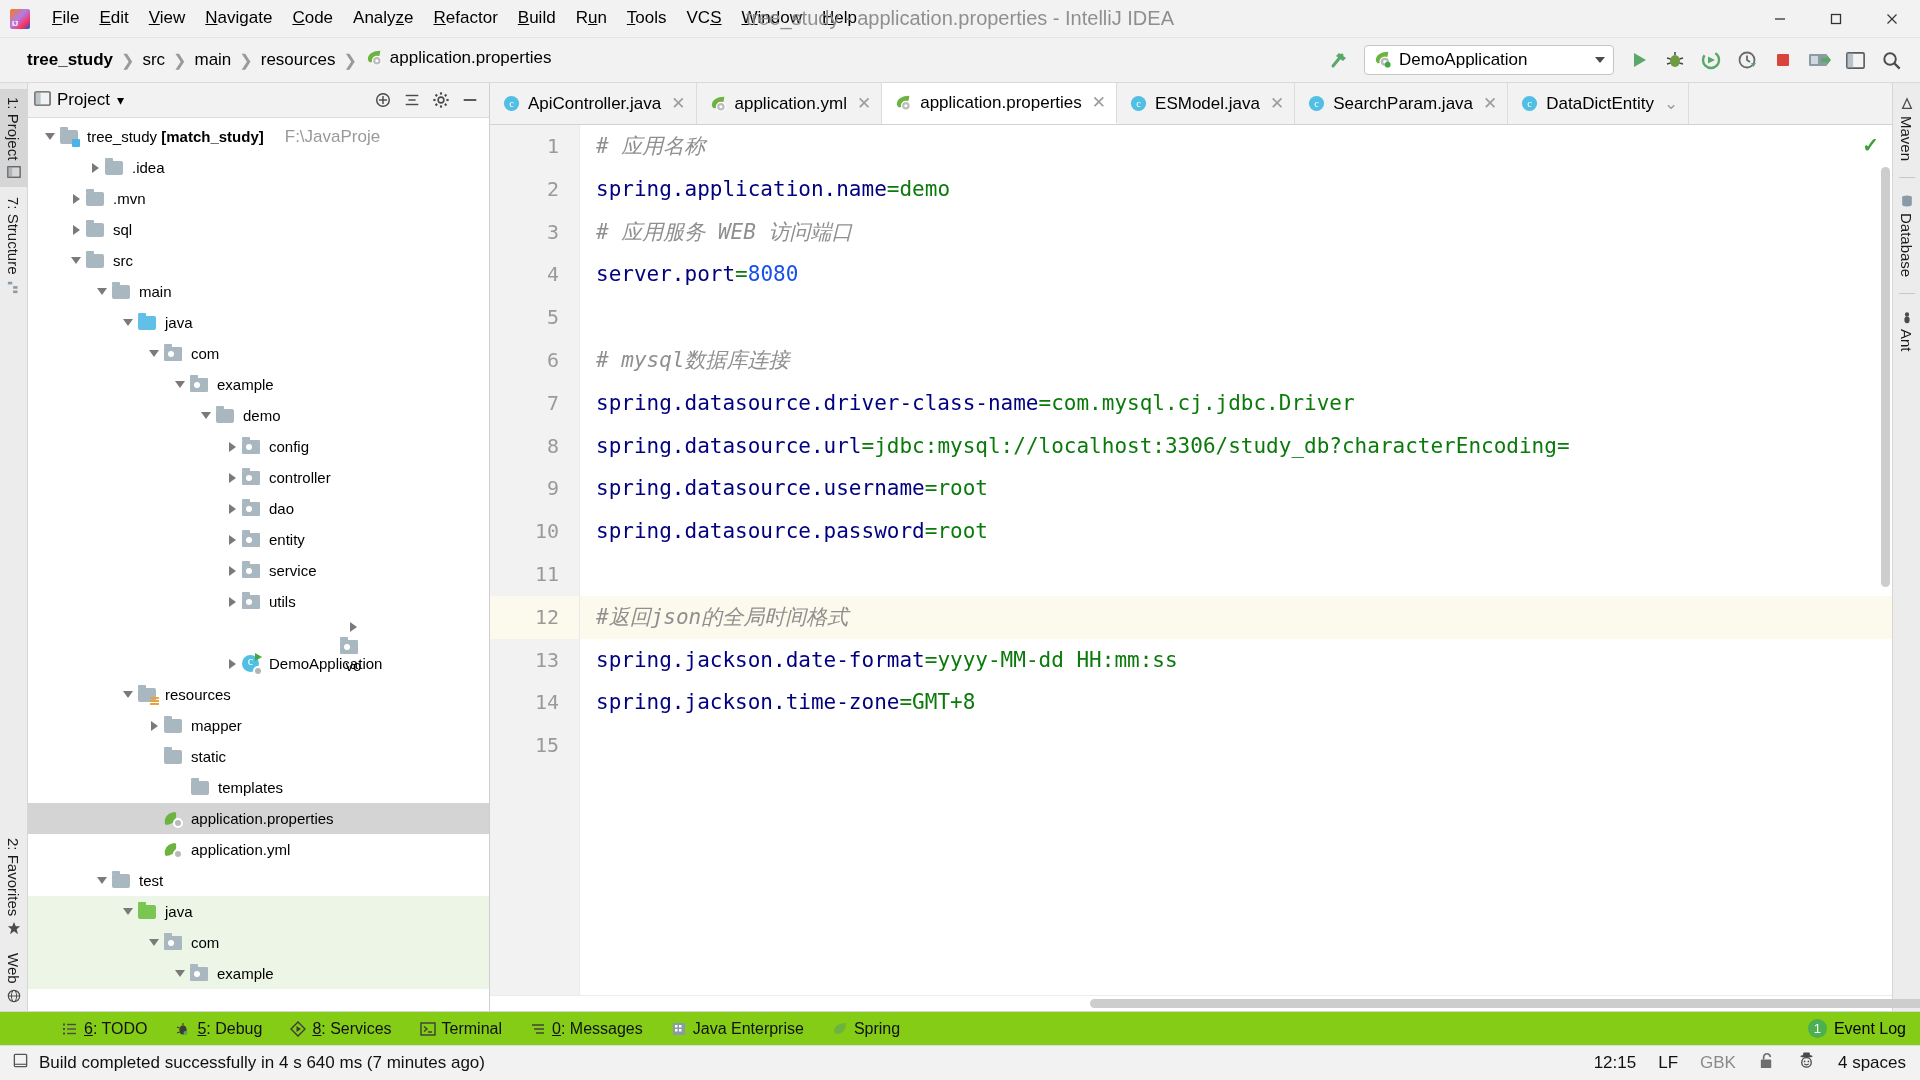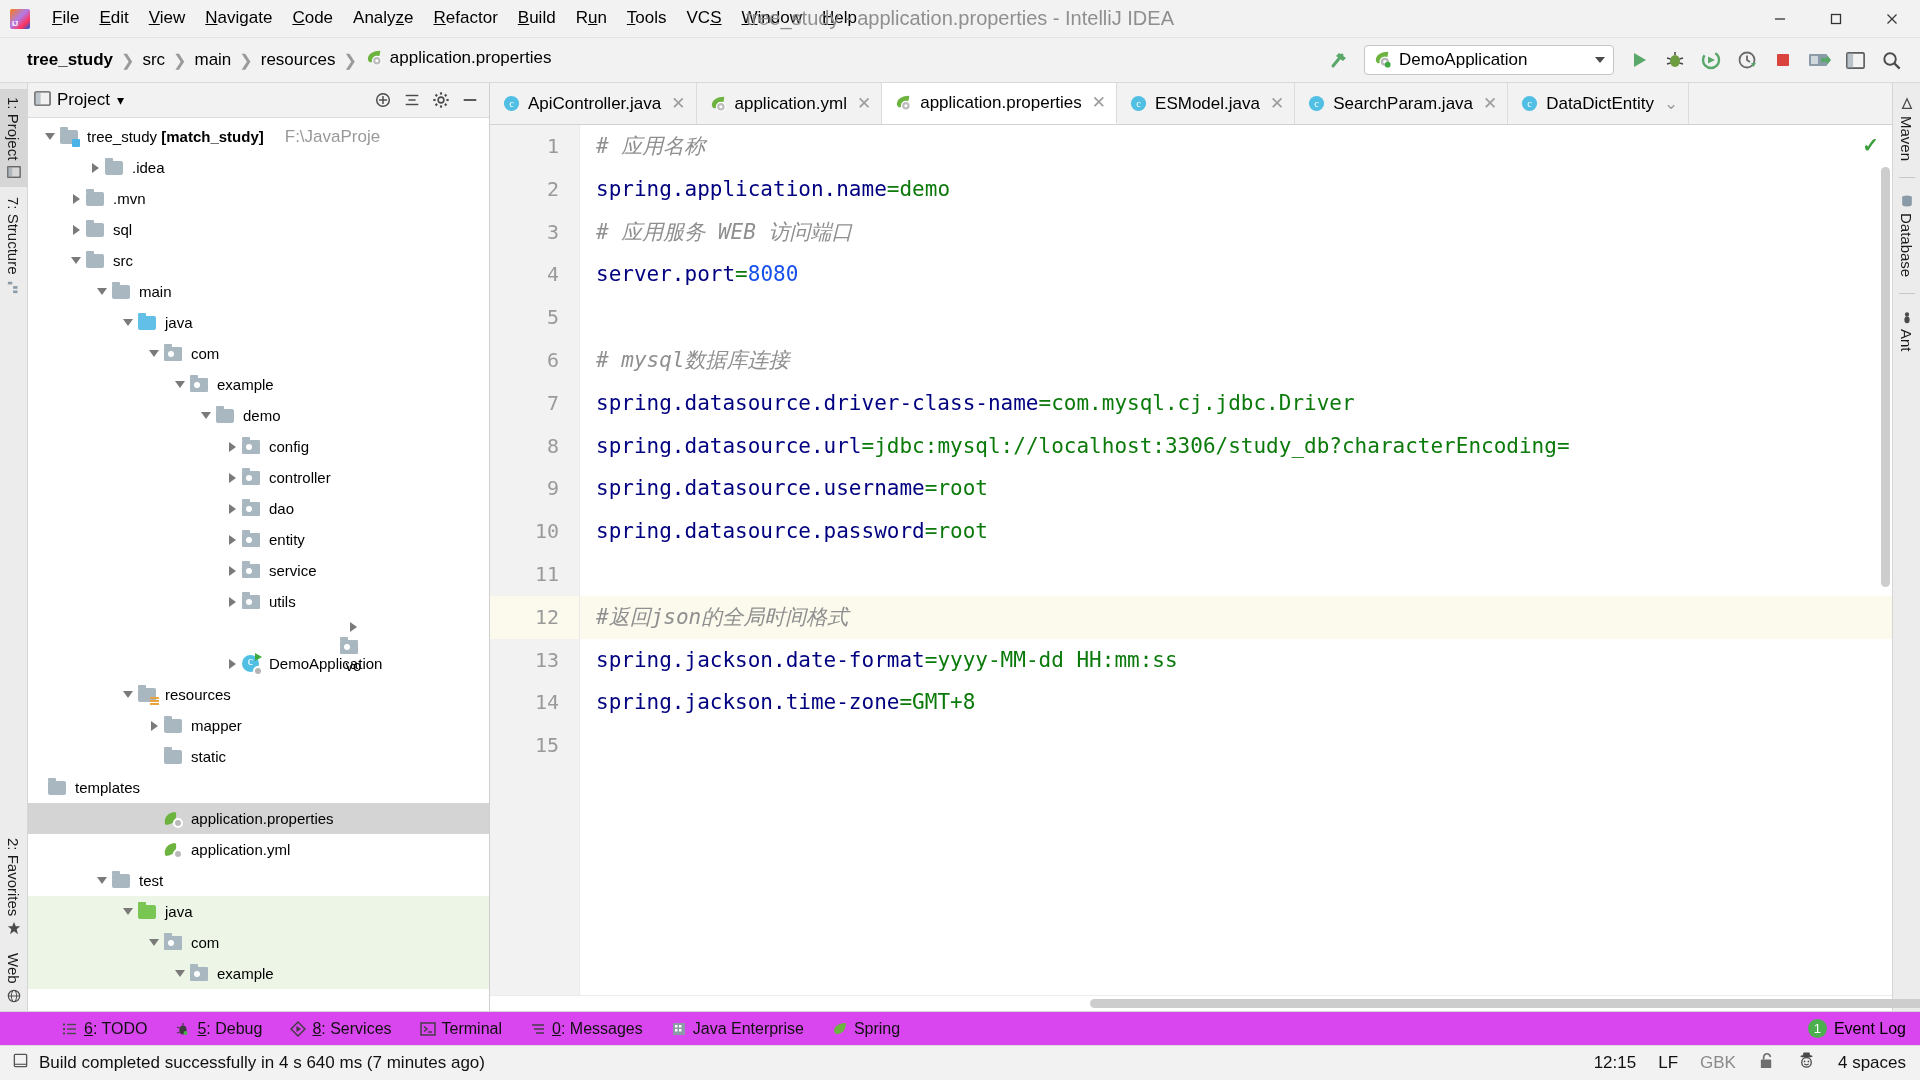--- a/index.html
+++ b/index.html
@@ -241,21 +241,21 @@
     height: 16px; flex: 0 0 16px; background: #fff;
     border-top: 1px solid #ececec; position: relative;
   }
   .h-scroll {
     position: absolute; left: 600px; top: 3px; height: 9px;
     width: 980px; background: #cdcdcd; border-radius: 5px;
   }
 
   
   .toolwin-bar {
-    height: 34px; flex: 0 0 34px; background: #d946ef;
+    height: 34px; flex: 0 0 34px; background: #84cc16;
     display: flex; padding-left: 48px;
     border-top: 1px solid #d6d6d6; gap: 0px;
   }
   .twi {
     display: flex; align-items: center; gap: 6px;
     font-size: 16px; color: #111; padding: 4px 14px;
     white-space: nowrap;
   }
   .twi u { text-decoration: underline; }
   .twi-right { margin-left: auto; display: flex; align-items: center; padding-right: 14px; }
@@ -685,21 +685,21 @@
             </span>
             <span class="tlabel">mapper</span>
           </div>
           <div class="trow" style="padding-left: 116px;">
             <span class="arrow"></span>
             <span class="ti" style="display: flex; align-items: center;">
               <span class="fld"></span>
             </span>
             <span class="tlabel">static</span>
           </div>
-          <div class="trow" style="">
+          <div class="trow" style="padding-left: 116px; margin-left: 27px;">
             <span class="arrow"></span>
             <span class="ti" style="display: flex; align-items: center;">
               <span class="fld"></span>
             </span>
             <span class="tlabel">templates</span>
           </div>
           <div class="trow sel" style="padding-left: 116px;">
             <span class="arrow"></span>
             <span class="ti" style="display: flex; align-items: center;">
               <span class="leaf">

